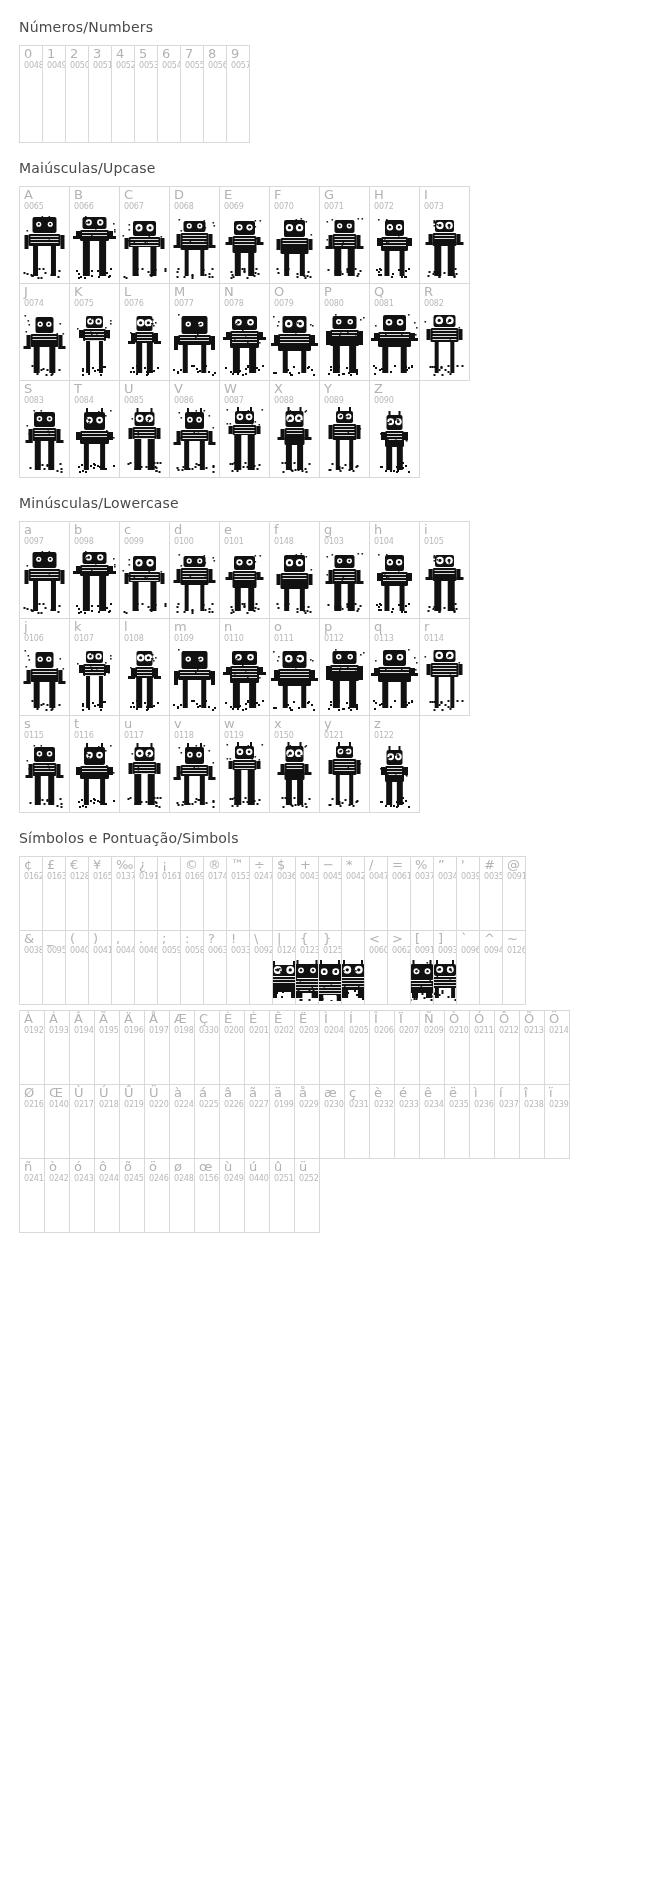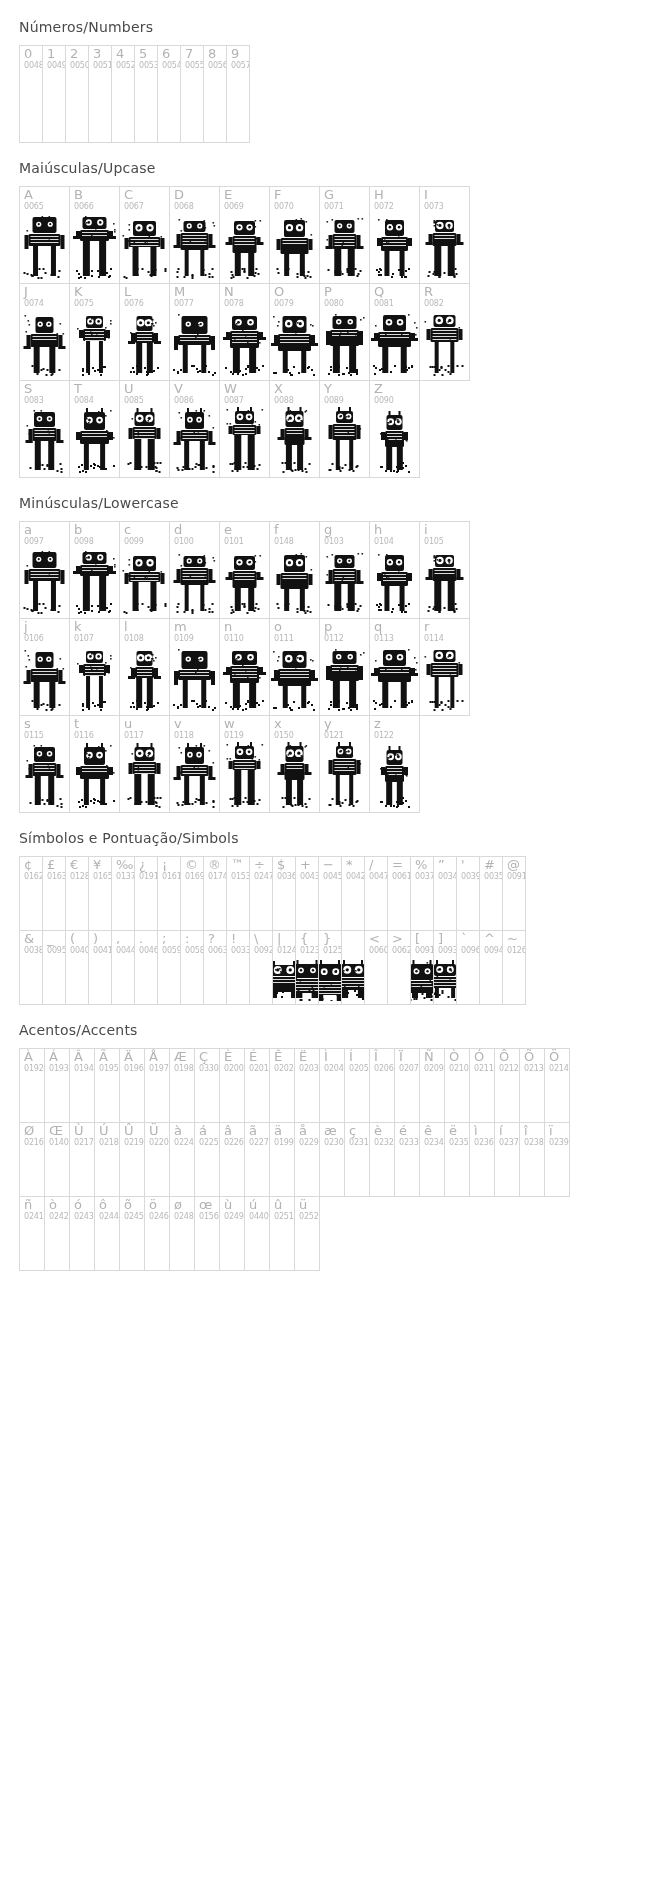--- a/index.html
+++ b/index.html
@@ -3029,21 +3029,20 @@
               <span class="code">0094</span>
             </div>
             <div class="cell size-sym">
               <span class="char">~</span>
               <span class="code">0126</span>
             </div>
           </div>
         </div>
       </div>
       <div class="section">
-        <div class="section-title">Acentos/Accents</div>
         <div class="grid grid-acc">
           <div class="row">
             <div class="cell size-acc">
               <span class="char">À</span>
               <span class="code">0192</span>
             </div>
             <div class="cell size-acc">
               <span class="char">Á</span>
               <span class="code">0193</span>
             </div>

